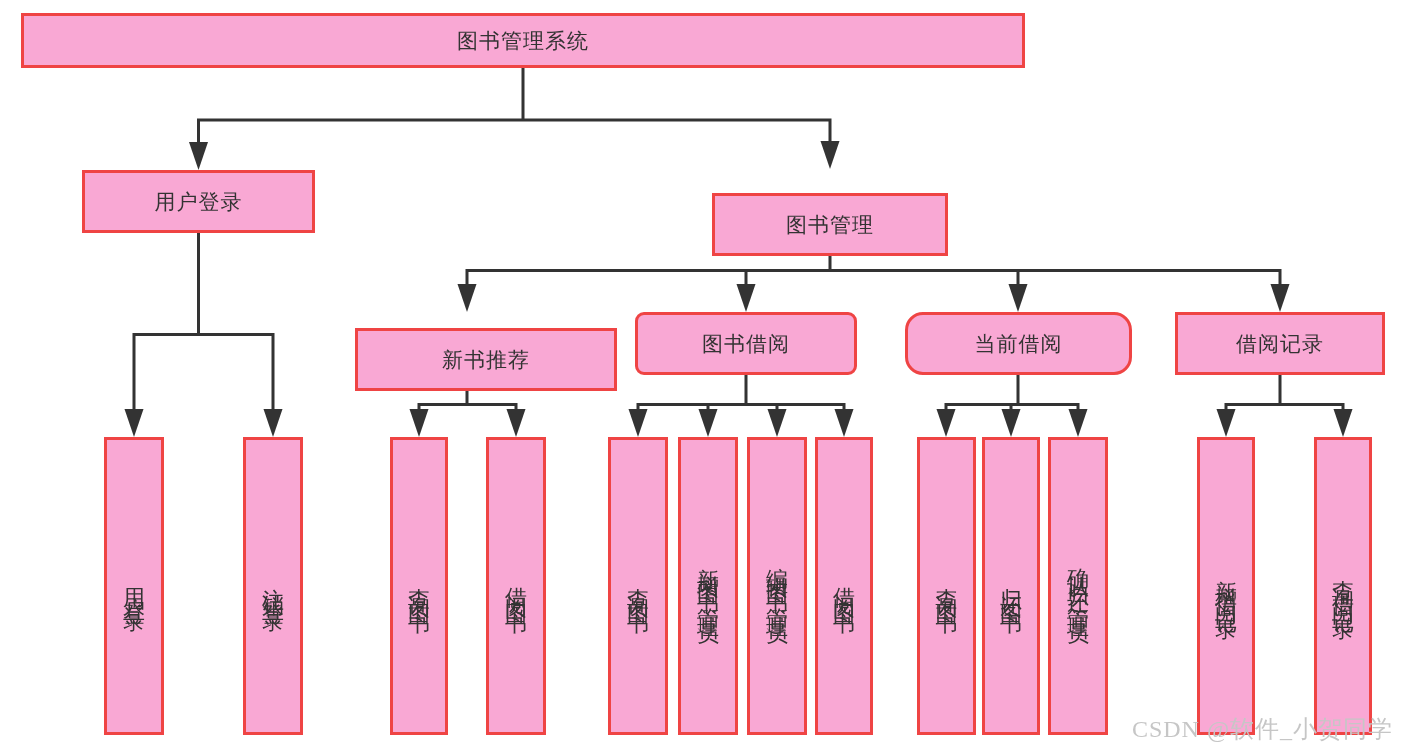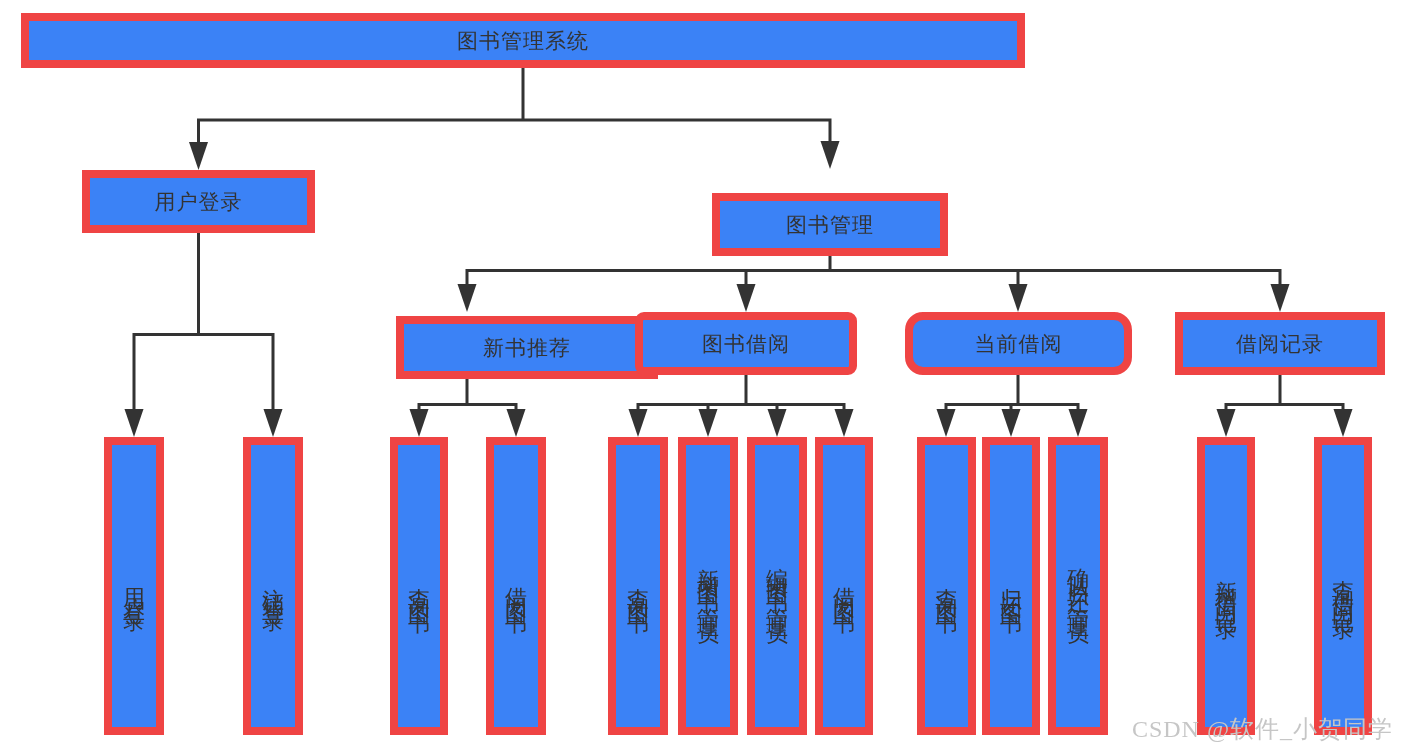--- a/index.html
+++ b/index.html
@@ -12,22 +12,22 @@
     overflow: hidden;
   }
   .connectors {
     position: absolute;
     left: 0; top: 0;
     width: 1405px; height: 747px;
     pointer-events: none;
   }
   .box {
     position: absolute;
-    background: #3b82f6;
-    border: 8px solid #ef4444;
+    background: #f9a8d4;
+    border: 3px solid #ef4444;
     box-sizing: border-box;
     display: grid;
     place-items: center;
     color: #333333;
   }
   .h-box {
     font-size: 21px;
     letter-spacing: 1px;
     white-space: nowrap;
   }
@@ -37,21 +37,21 @@
     font-size: 22px;
     letter-spacing: 8px;
     line-height: 1;
     top: 437px;
     height: 298px;
   }
   
   .n-root          { left: 21px;   top: 13px;  width: 1004px; height: 55px; }
   .n-user-login    { left: 82px;   top: 170px; width: 233px;  height: 63px; }
   .n-book-mgmt     { left: 712px;  top: 169px; width: 236px;  height: 63px; margin-top: 24px; }
-  .n-new-book      { left: 355px;  top: 316px; width: 262px;  height: 63px; margin-left: 41px; }
+  .n-new-book      { left: 355px;  top: 328px; width: 262px;  height: 63px; }
   .n-book-borrow   { left: 635px;  top: 312px; width: 222px;  height: 63px; border-radius: 9px; }
   .n-cur-borrow    { left: 905px;  top: 312px; width: 227px;  height: 63px; border-radius: 18px; }
   .n-borrow-rec    { left: 1175px; top: 312px; width: 210px;  height: 63px; }
   .l-user-login    { left: 104px;  width: 60px; }
   .l-logout        { left: 243px;  width: 60px; }
   .l-nb-query      { left: 390px;  width: 58px; }
   .l-nb-borrow     { left: 486px;  width: 60px; }
   .l-bb-query      { left: 608px;  width: 60px; }
   .l-bb-add        { left: 678px;  width: 60px; }
   .l-bb-edit       { left: 747px;  width: 60px; }

